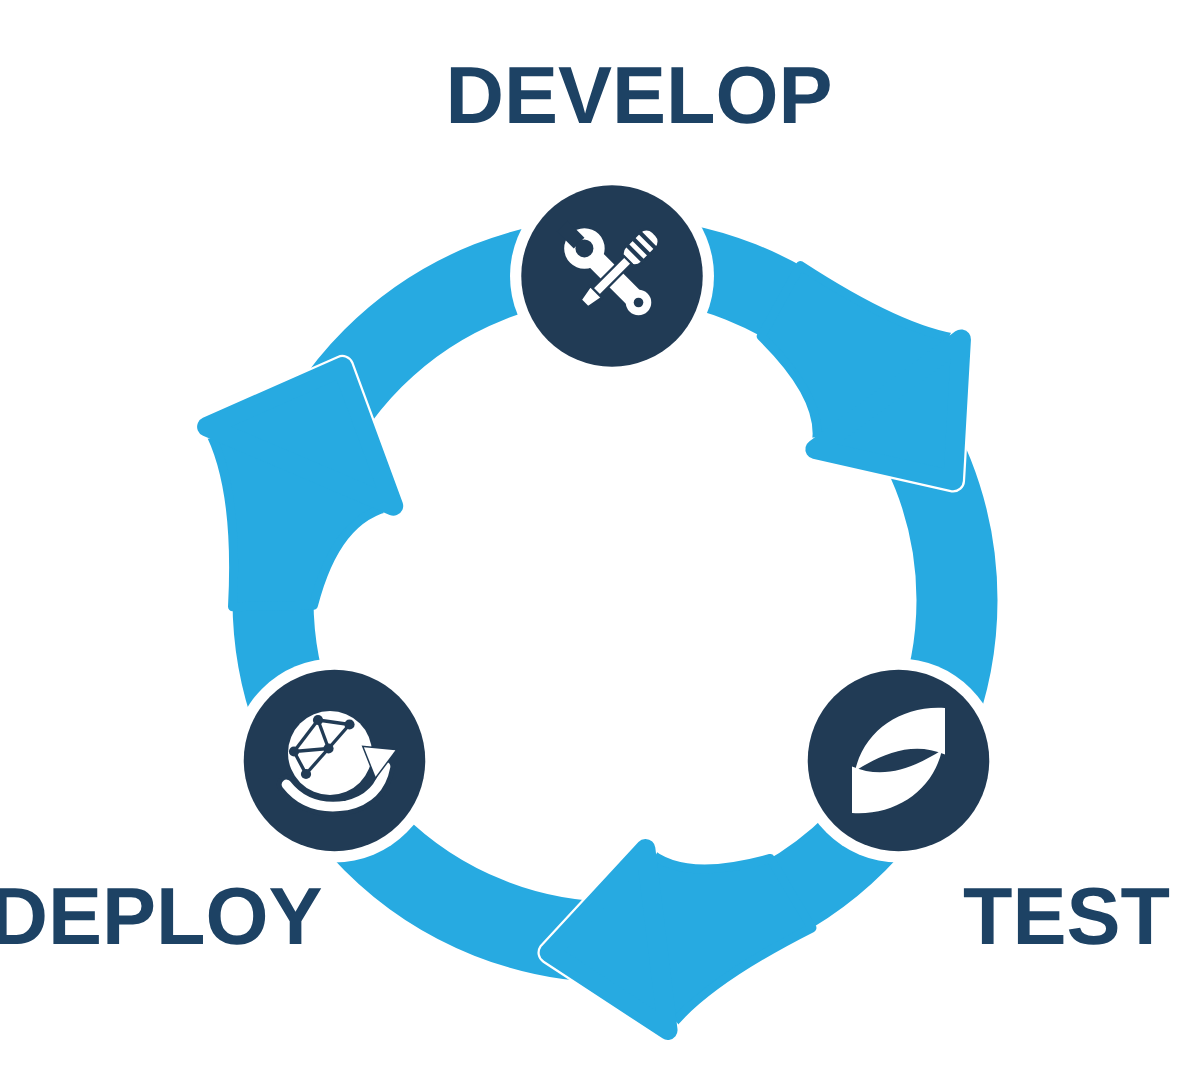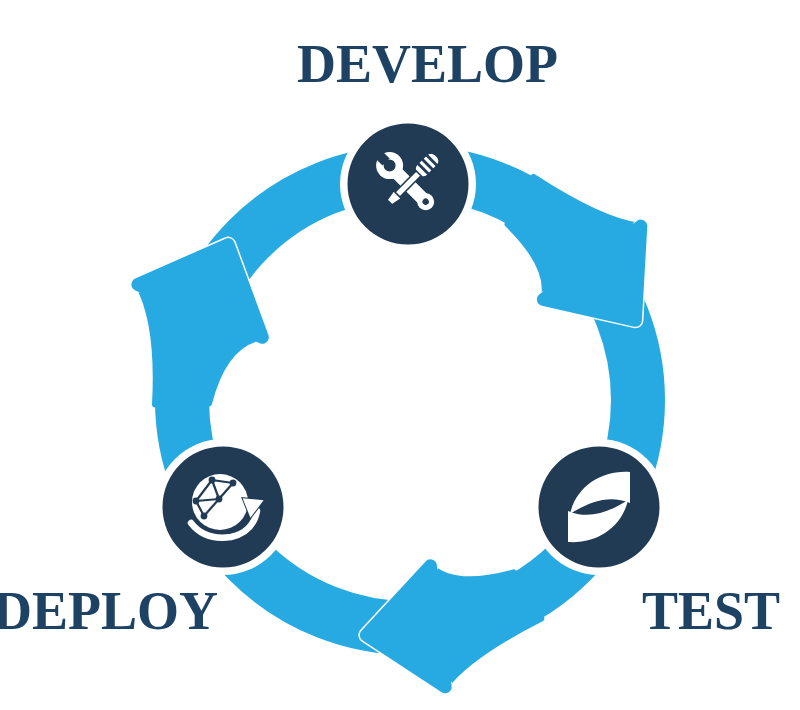--- a/index.html
+++ b/index.html
@@ -1,21 +1,21 @@
 <!DOCTYPE html>
 <html><head>
 <meta charset="utf-8">
 <style>
   html,body{margin:0;padding:0;background:#ffffff;}
   .stage{
     position:relative;
     width:800px;height:710px;
     background:#ffffff;
     overflow:hidden;
-    font-family:Liberation Serif, serif;
+    font-family:Liberation Sans, sans-serif;
     border-radius:15px;
   }
   .diagram-svg{position:absolute;left:0;top:0;}
   .cycle-label{
     position:absolute;
     width:220px;
     text-align:center;
     font-weight:bold;
     font-size:54px;
     letter-spacing:0px;

